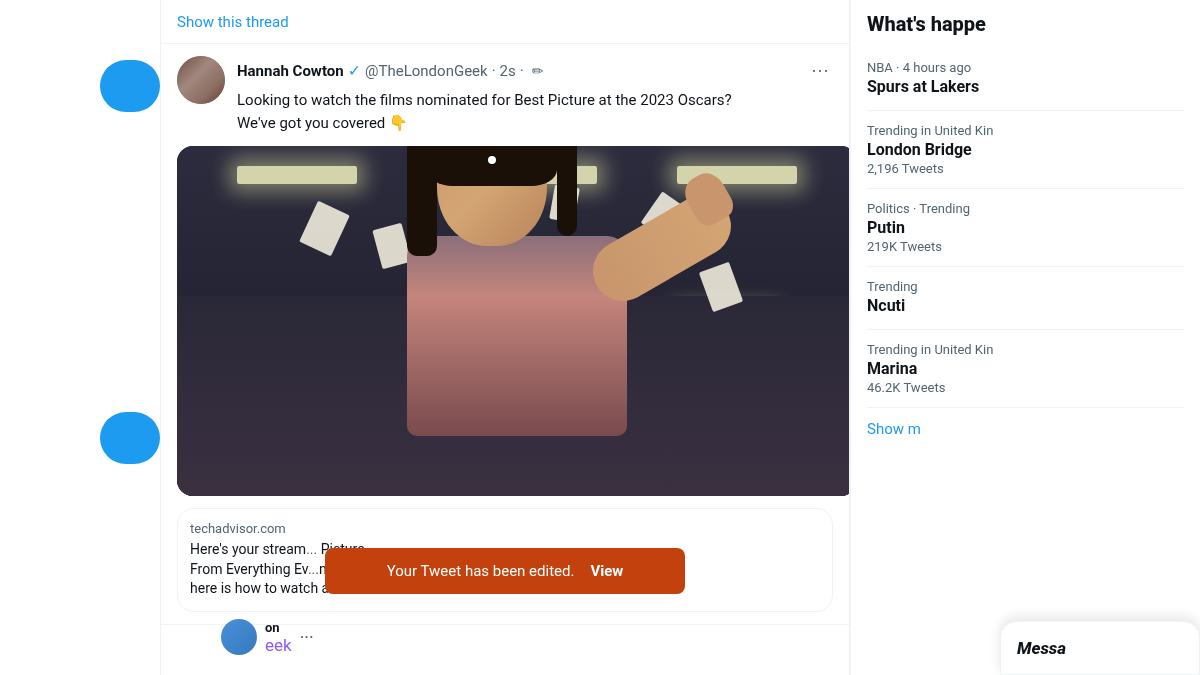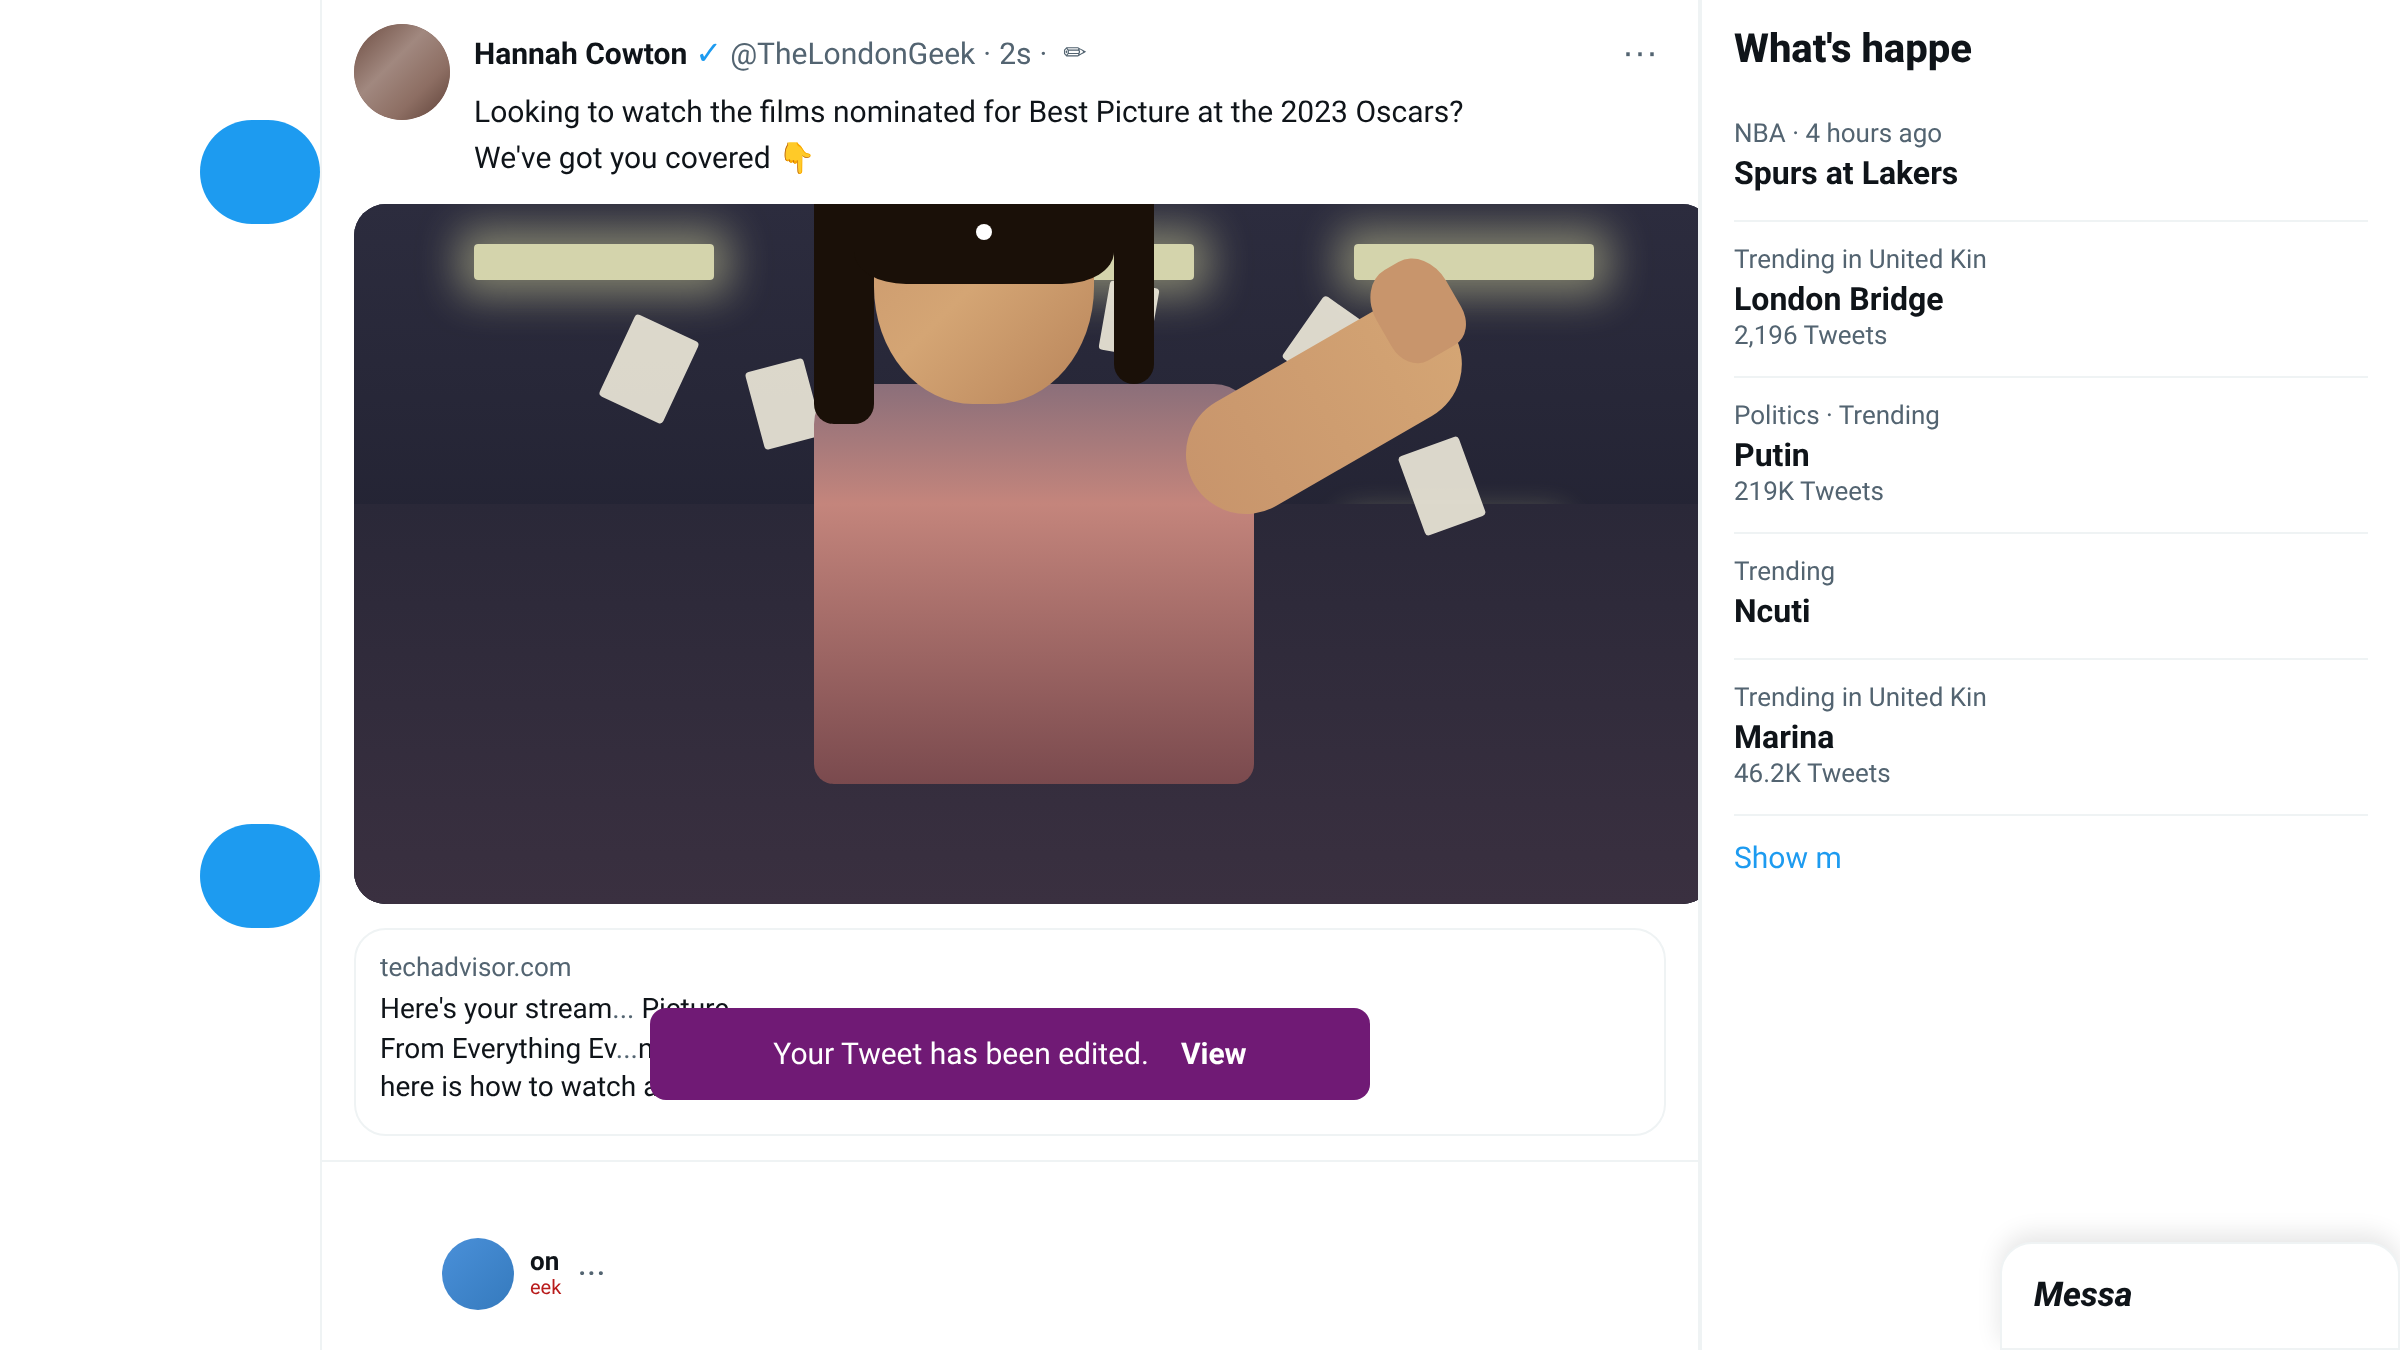--- a/index.html
+++ b/index.html
@@ -327,21 +327,21 @@
       color: #0f1419;
       line-height: 1.4;
     }
 
     
     .toast {
       position: absolute;
       bottom: 30px;
       left: 50%;
       transform: translateX(-50%);
-      background: #701a75;
+      background: #c2410c;
       color: white;
       padding: 14px 20px;
       border-radius: 8px;
       display: flex;
       align-items: center;
       gap: 16px;
       font-size: 15px;
       white-space: nowrap;
       z-index: 100;
       min-width: 360px;
@@ -452,20 +452,23 @@
 </head>
 <body>
 
 <div class="left-sidebar">
   <div class="blue-pill"></div>
   <div class="blue-pill-2"></div>
 </div>
 
 <div class="main-content">
 
+  <div class="show-thread">
+    <a href="#">Show this thread</a>
+  </div>
 
   <div class="tweet-container">
     <div class="tweet-header">
       <div class="avatar">
         <div class="avatar-img"></div>
       </div>
       <div class="tweet-meta">
         <div class="tweet-author-line">
           <div class="author-info">
             <span class="author-name">Hannah Cowton</span>
@@ -529,21 +532,21 @@
     <div class="toast">
       <span>Your Tweet has been edited.</span>
       <a href="#" class="toast-view">View</a>
     </div>
   </div>
 
   <div class="bottom-user">
     <div class="bottom-avatar"></div>
     <div>
       <div class="bottom-name">on</div>
-      <div style="font-size:10px;color:#b91c1c;">eek</div>
+      <div style="font-size:17px;color:#8b5cf6;">eek</div>
     </div>
     <div class="bottom-dots">···</div>
   </div>
 
 </div>
 
 <div class="right-sidebar">
   <div class="whats-happening">What's happe</div>
 
   <div class="trending-item">

